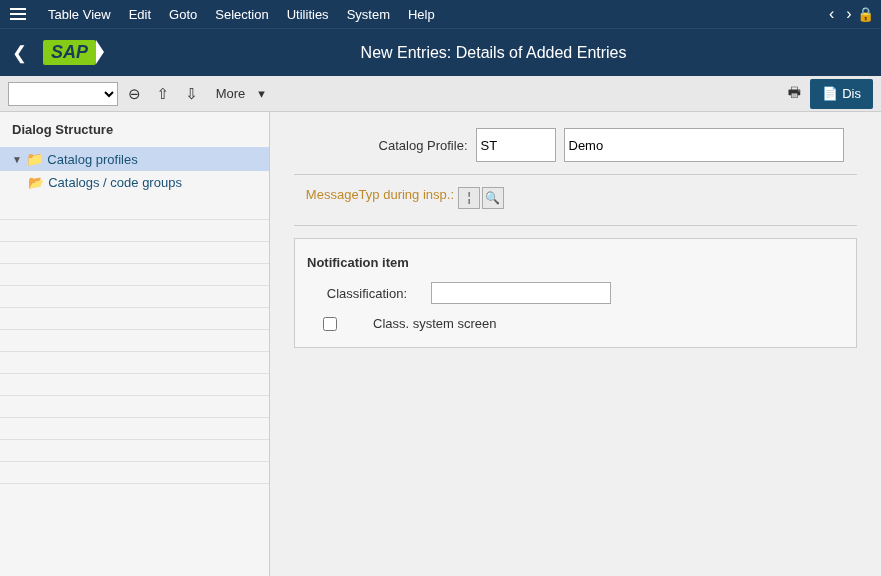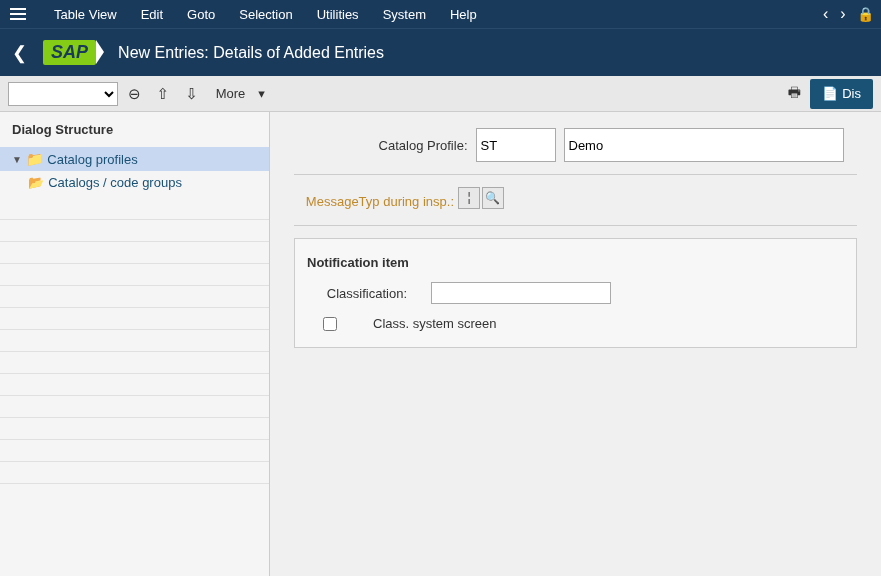--- a/index.html
+++ b/index.html
@@ -6,21 +6,21 @@
     body { font-family: Arial, sans-serif; font-size: 13px; background: #f0f0f0; width: 881px; height: 576px; overflow: hidden; }
 
     
     .menu-bar {
       background: #1a3a5c;
       color: white;
       display: flex;
       align-items: center;
       height: 28px;
       padding: 0 6px;
-      gap: 8px;
+      gap: 2px;
     }
     .menu-bar .hamburger {
       display: flex; flex-direction: column; gap: 3px; cursor: pointer; margin-right: 8px; padding: 4px;
     }
     .menu-bar .hamburger span {
       display: block; width: 16px; height: 2px; background: white;
     }
     .menu-bar .menu-item {
       color: white; padding: 3px 8px; cursor: pointer; font-size: 13px;
       border-radius: 2px;
@@ -63,21 +63,21 @@
       content: '';
       position: absolute;
       right: -8px;
       top: 0;
       width: 0; height: 0;
       border-top: 12px solid transparent;
       border-bottom: 12px solid transparent;
       border-left: 8px solid white;
     }
     .title-bar .title {
-      flex: 1; color: white; font-size: 16px; font-weight: normal;
+      flex: 1; text-align: center; color: white; font-size: 16px; font-weight: normal;
     }
 
     
     .toolbar {
       background: #e8e8e8;
       border-bottom: 1px solid #ccc;
       display: flex;
       align-items: center;
       height: 36px;
       padding: 0 8px;
@@ -170,21 +170,21 @@
       padding: 1px 4px;
       background: white;
     }
     .form-row .input-short { width: 80px; }
     .form-row .input-long { width: 280px; }
     .form-divider {
       border: none; border-top: 1px solid #ccc; margin: 12px 0;
     }
     .message-typ-row {
       display: flex;
-      align-items: flex-end;
+      align-items: flex-start;
       gap: 4px;
       margin-bottom: 16px;
     }
     .message-typ-row label {
       color: #c0892a;
       min-width: 160px;
       text-align: right;
       font-size: 13px;
     }
     .message-typ-icons {

